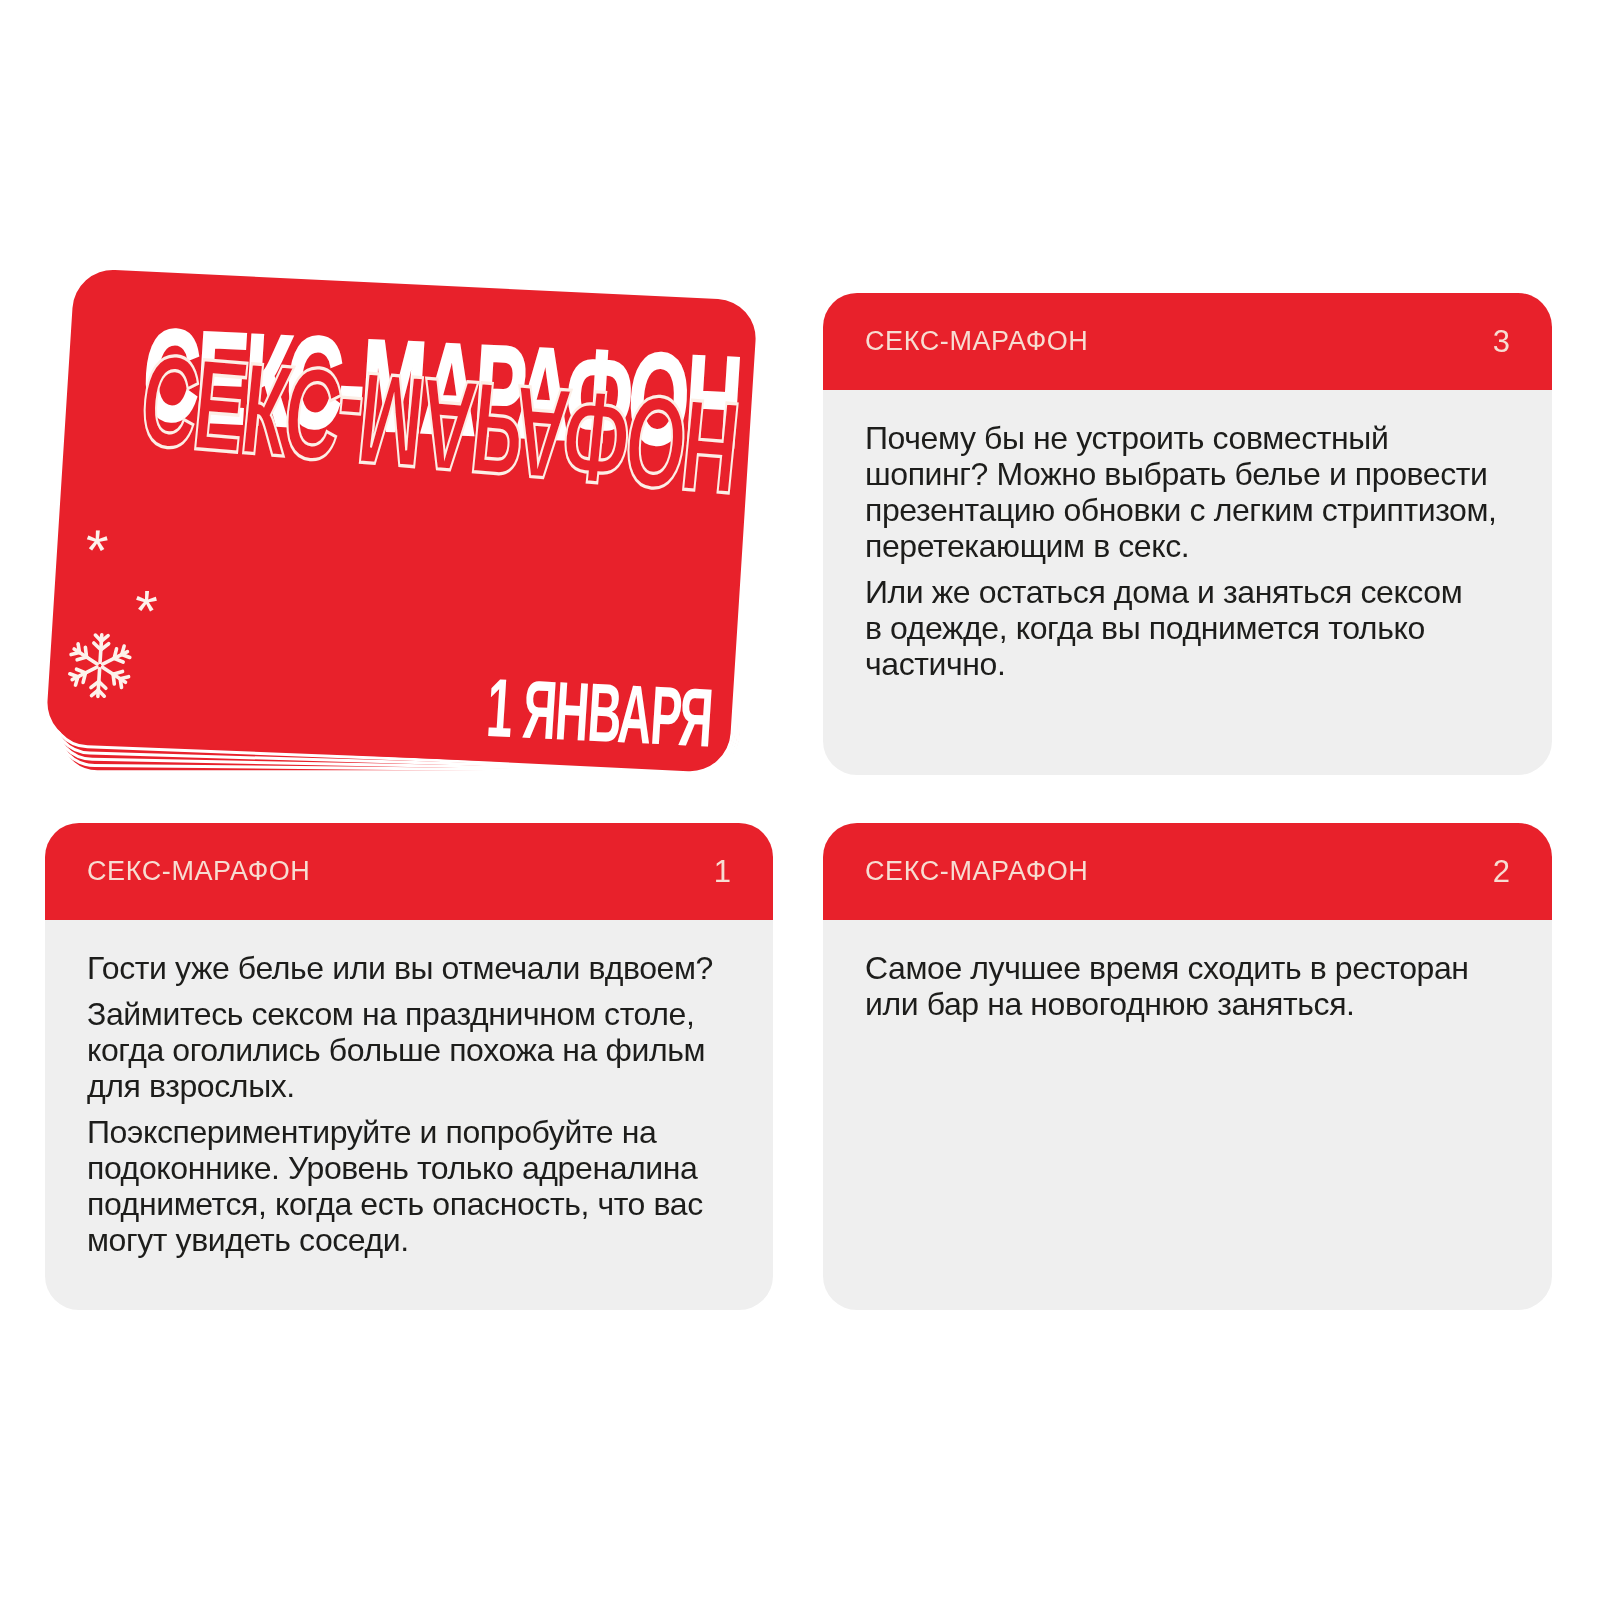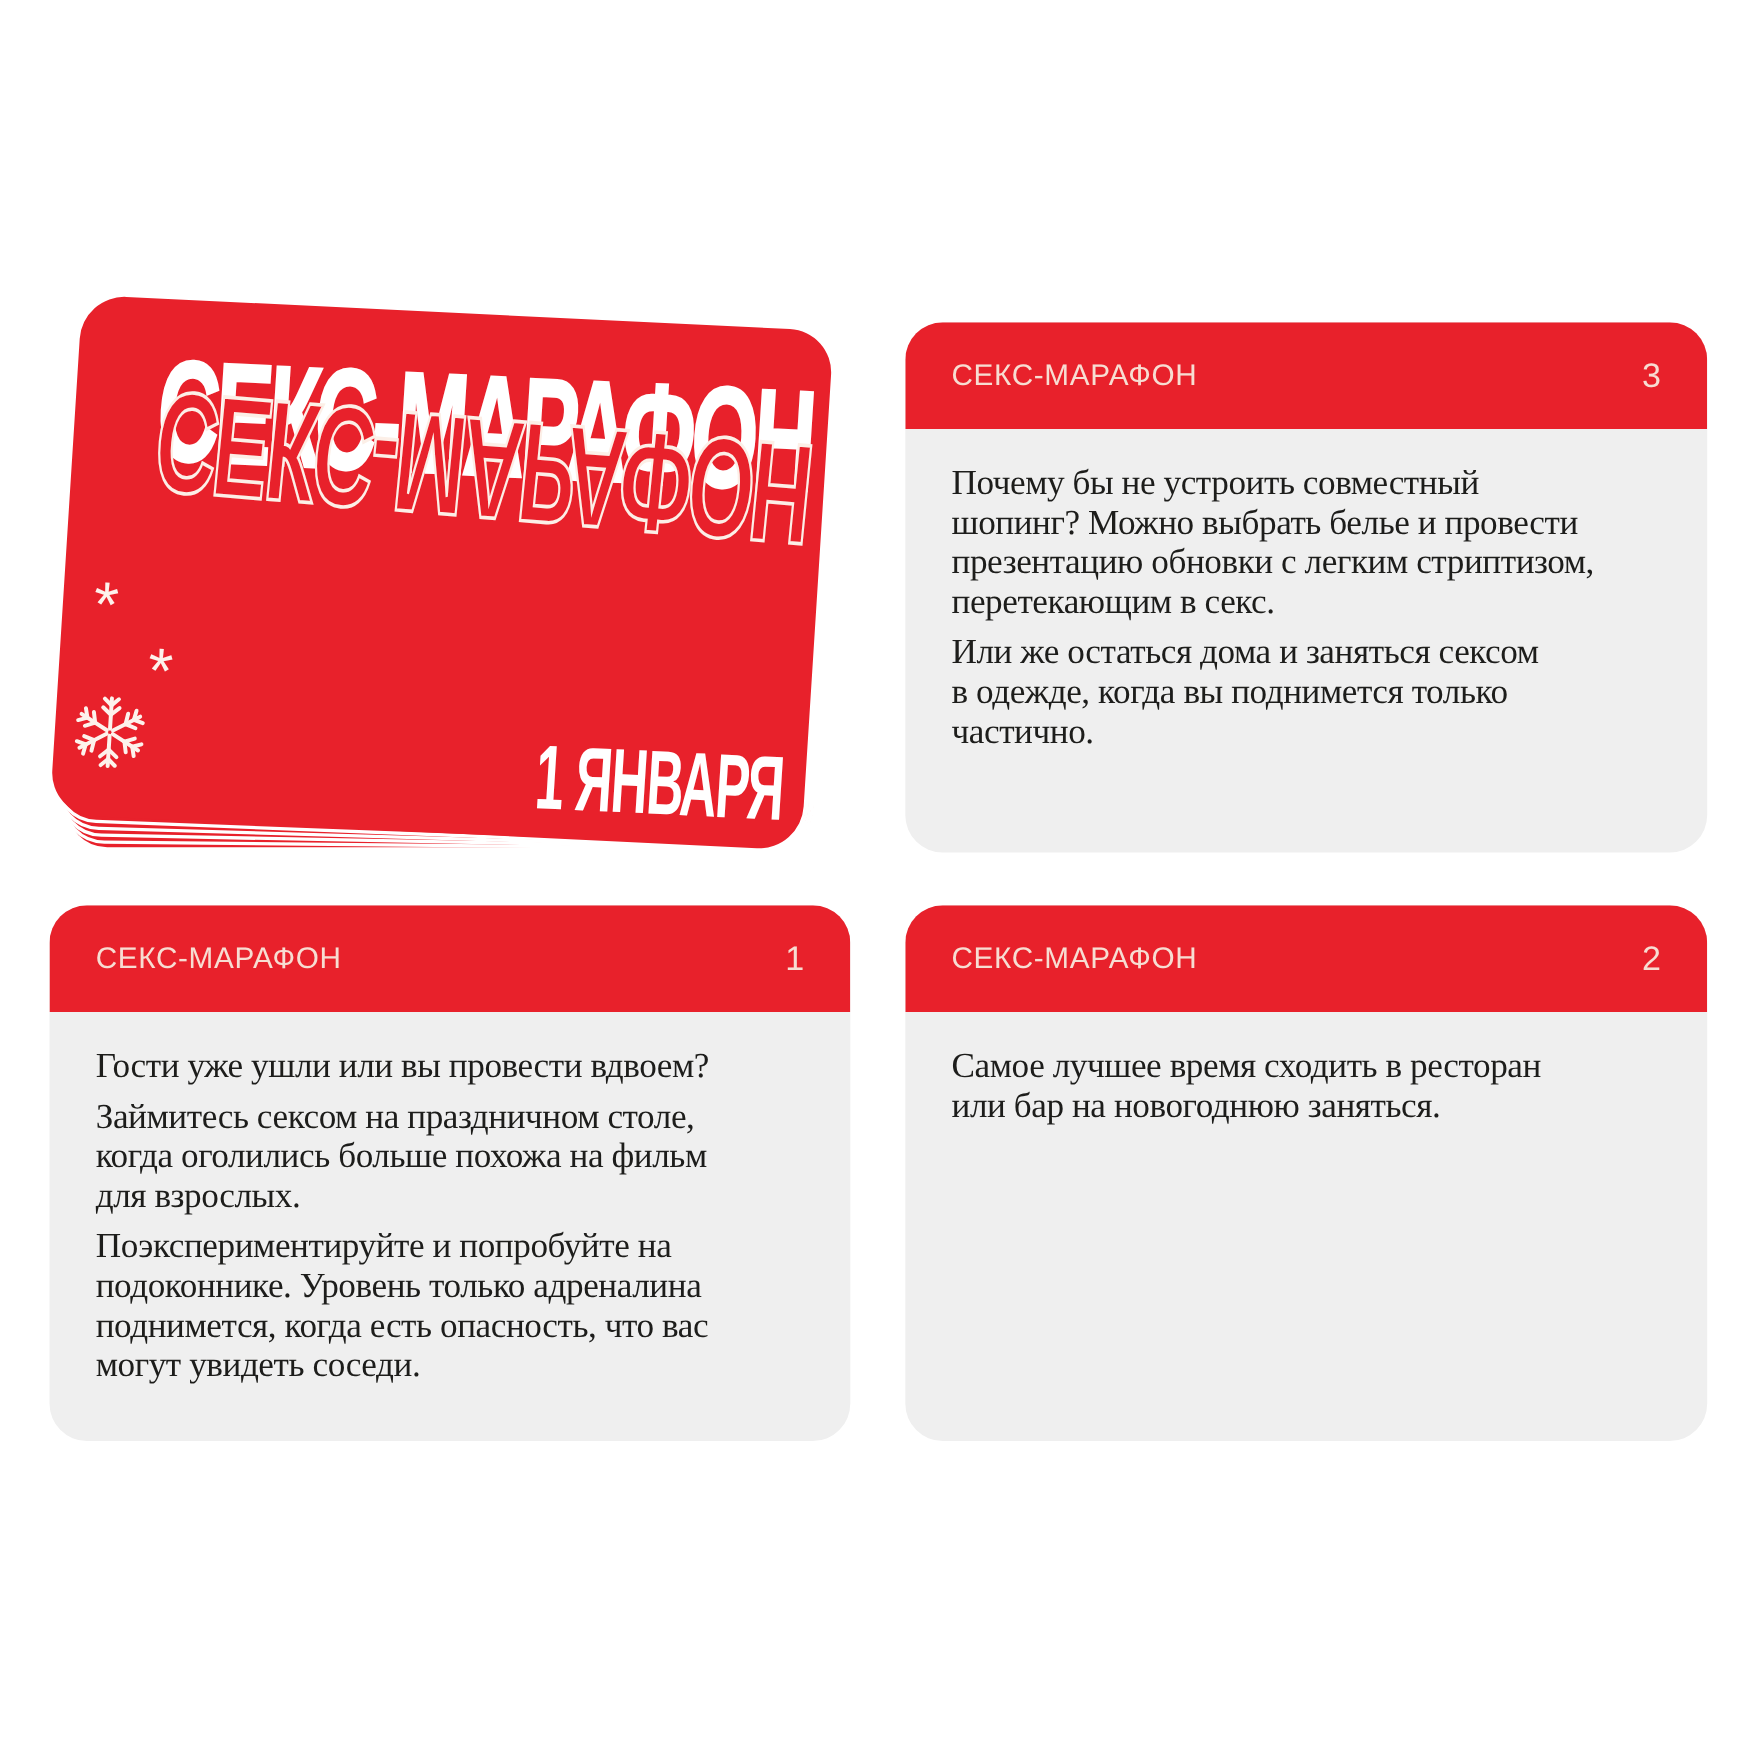--- a/index.html
+++ b/index.html
@@ -16,21 +16,21 @@
   .card-header{
     position:absolute;left:0;top:0;right:0;height:97px;background:#e8212b;
     display:flex;align-items:center;justify-content:space-between;
     padding:0 42px;box-sizing:border-box;
   }
   .card-title{color:#f7ddd2;font-size:27px;letter-spacing:.6px;white-space:nowrap;}
   .card-number{color:#f7ddd2;font-size:31px;}
   .card-body{position:absolute;left:42px;right:30px;top:97px;padding-top:30px;}
   .card-body p{
     margin:0 0 10px 0;font-size:32px;line-height:36px;letter-spacing:-.4px;
-    color:#1d1d1b;white-space:pre;font-family:Liberation Serif, serif;
+    color:#1d1d1b;white-space:pre;
   }
 
   
   .deck{
     position:absolute;left:75px;top:268px;width:684px;height:473px;
     transform:matrix(0.9986,0.0483,-0.0634,0.998,0,0);transform-origin:0 0;
   }
   .deck-layer{
     position:absolute;inset:0;background:#e8212b;border:3px solid #ffffff;
     border-radius:40px;transform-origin:100% 40%;box-sizing:border-box;
@@ -121,21 +121,21 @@
 частично.</p>
     </div>
   </div>
 
   <div class="card card-1">
     <div class="card-header">
       <span class="card-title">СЕКС-МАРАФОН</span>
       <span class="card-number">1</span>
     </div>
     <div class="card-body">
-      <p>Гости уже ушли или вы провести вдвоем?</p>
+      <p>Гости уже белье или вы отмечали вдвоем?</p>
       <p>Займитесь сексом на праздничном столе,
 когда оголились больше похожа на фильм
 для взрослых.</p>
       <p>Поэкспериментируйте и попробуйте на
 подоконнике. Уровень только адреналина
 поднимется, когда есть опасность, что вас
 могут увидеть соседи.</p>
     </div>
   </div>
 

